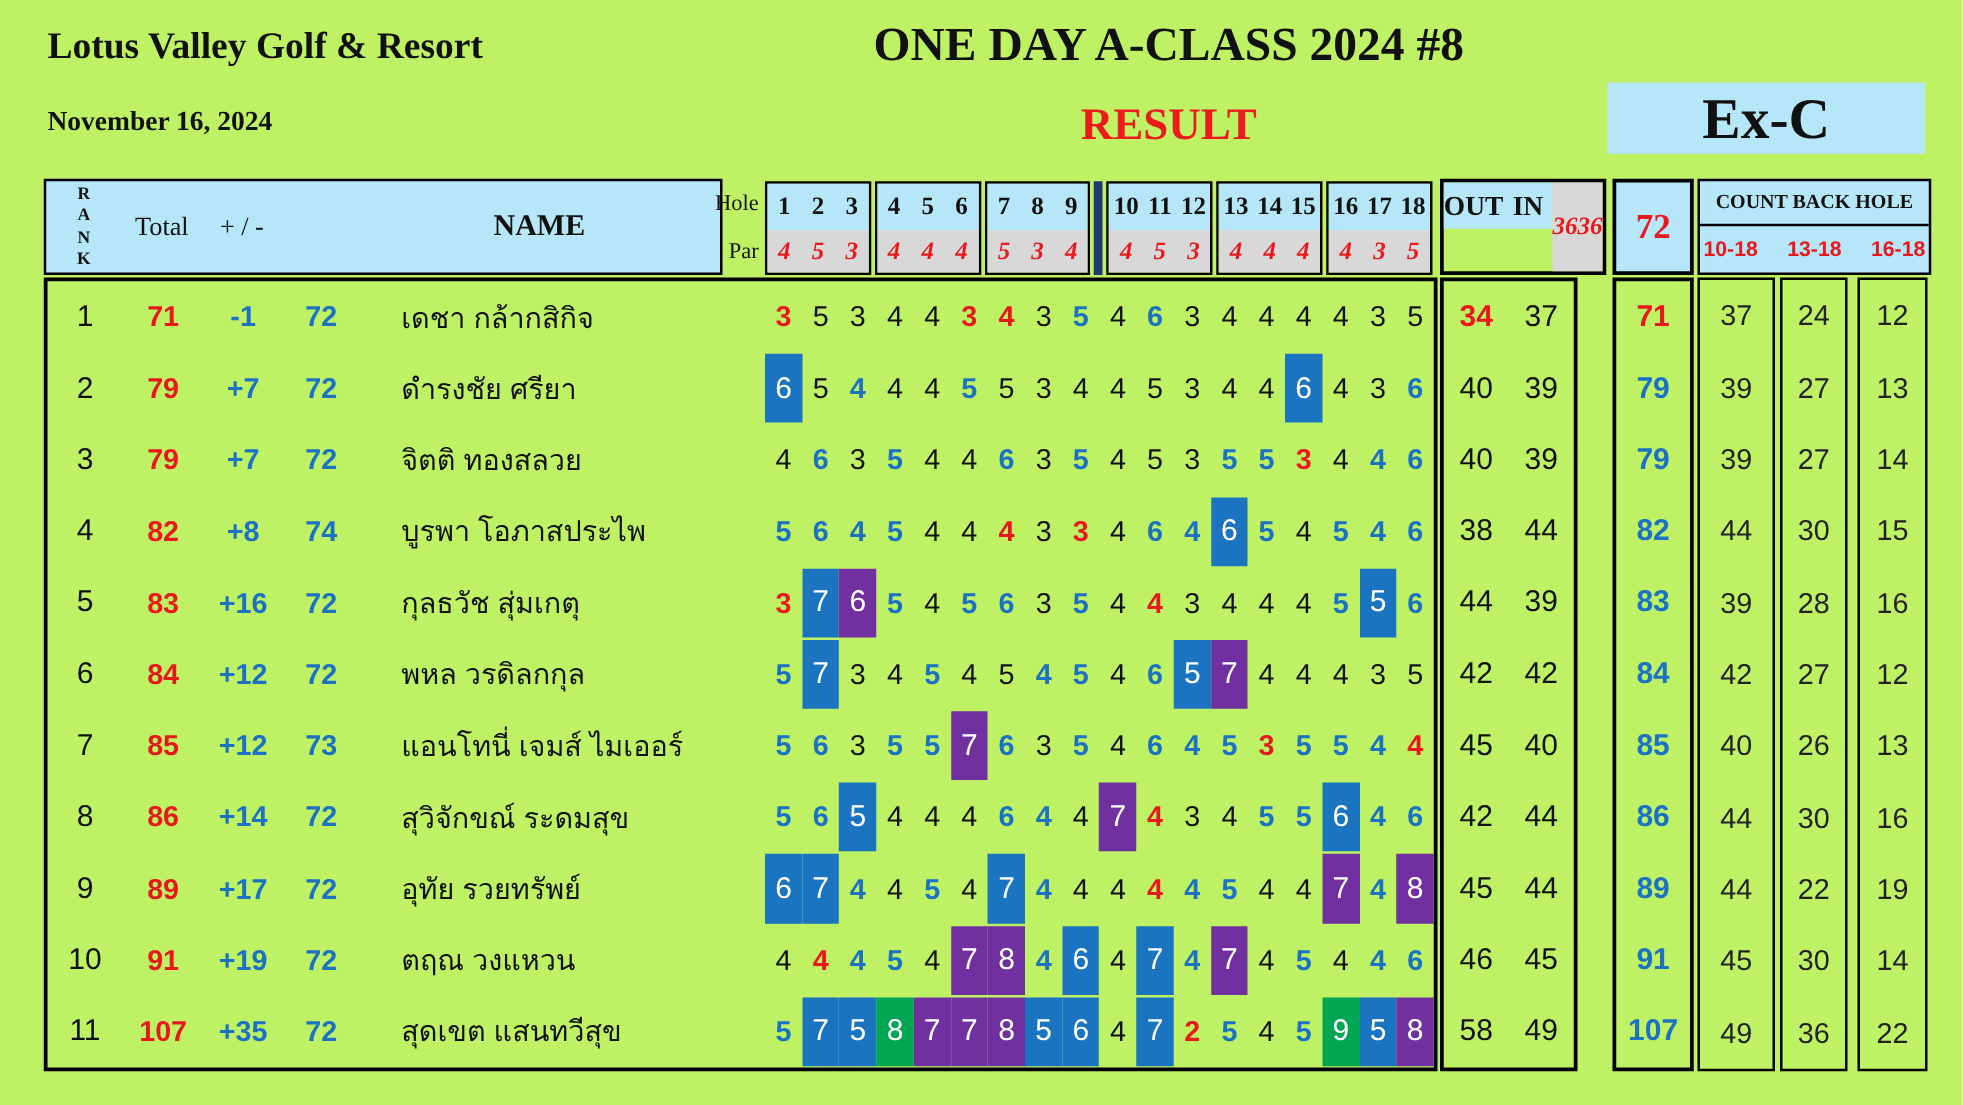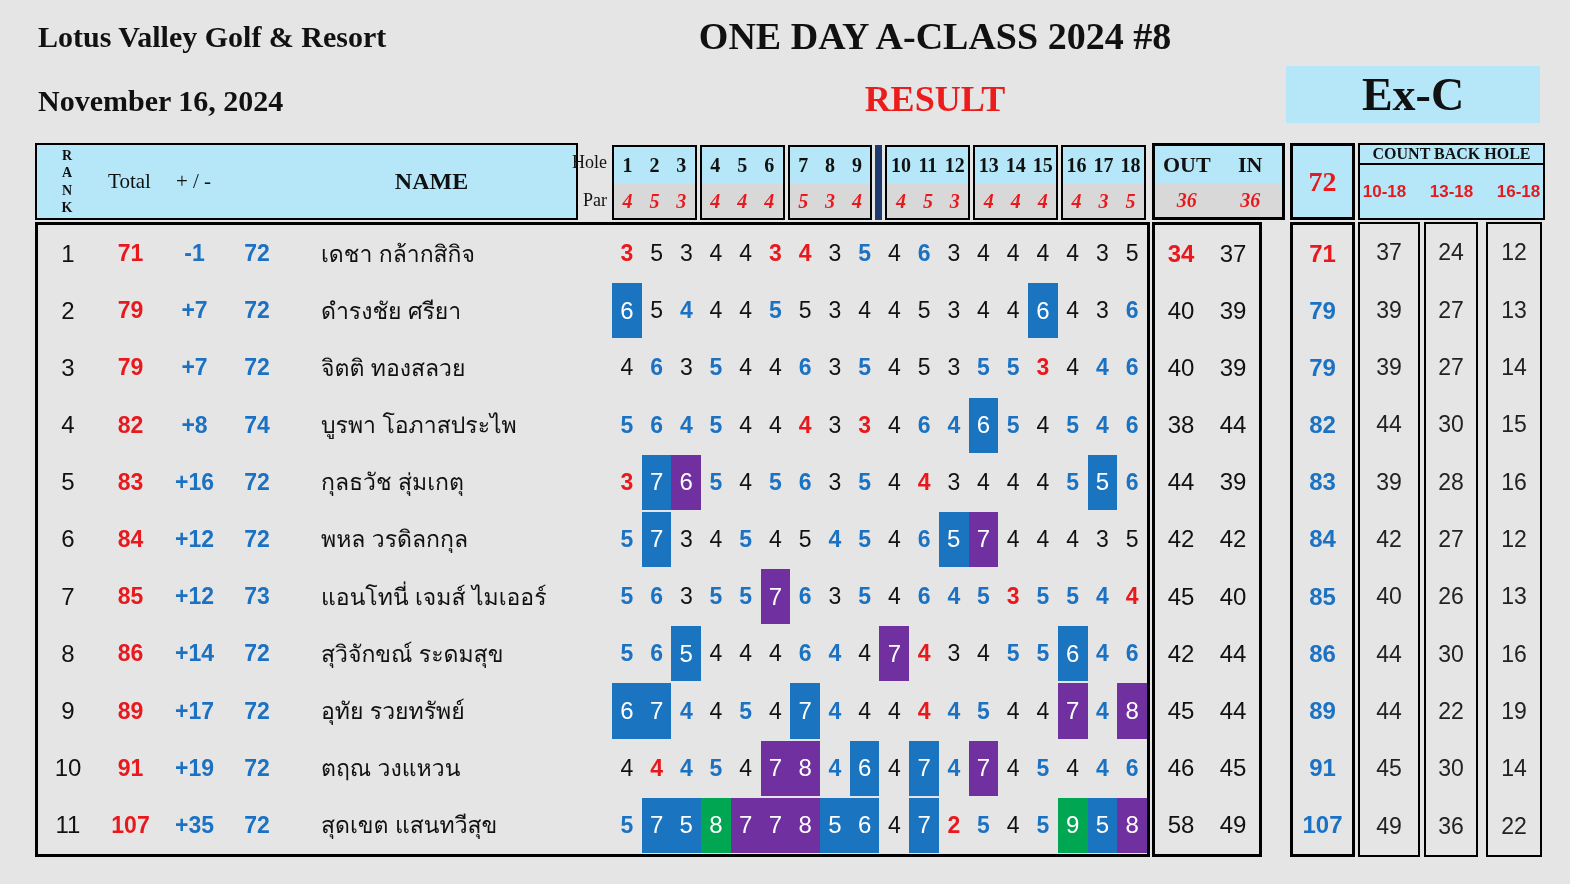--- a/index.html
+++ b/index.html
@@ -1,25 +1,25 @@
 <!DOCTYPE html>
 <html><head>
 <meta charset="utf-8">
 <style>
   html,body{margin:0;padding:0;background:#fff;}
   *{box-sizing:border-box;}
-  .page{position:relative;width:1570px;height:884px;background:#e5e5e5;overflow:hidden;
+  .page{position:relative;width:1570px;height:884px;background:#bef264;overflow:hidden;
         font-family:"Liberation Sans",sans-serif;color:#111;}
   .abs{position:absolute;}
   .serif{font-family:"Liberation Serif",serif;}
   .center{display:flex;align-items:center;justify-content:center;}
 
   
   .course{left:38px;top:20px;font-size:30px;font-weight:bold;}
-  .date{left:38px;top:84px;font-size:30px;font-weight:bold;}
+  .date{left:38px;top:84px;font-size:22px;font-weight:bold;}
   .titlewrap{left:600px;top:14px;width:670px;text-align:center;font-size:38px;font-weight:bold;}
   .resultwrap{left:600px;top:78px;width:670px;text-align:center;font-size:36px;font-weight:bold;color:#ed1c1c;}
   .excbox{left:1286px;top:66px;width:254px;height:57px;background:#b5e7f8;font-size:46px;font-weight:bold;}
 
   
   .lhead{left:35px;top:143px;width:543px;height:77px;background:#b5e7f8;border:2px solid #000;
          display:grid;grid-template-columns:60px 65px 63px 62px 1fr;align-items:center;}
   .rankcol{display:flex;flex-direction:column;align-items:center;justify-content:center;
            font-size:14px;font-weight:bold;line-height:1.25;}
   .h-total,.h-pm{font-size:21px;text-align:center;}
@@ -31,32 +31,32 @@
   .hgroups{left:612px;top:145px;width:534px;height:75px;display:flex;gap:3px;}
   .hgroup{flex:1;border:2px solid #000;display:flex;flex-direction:column;}
   .hrow{height:37px;background:#b5e7f8;display:grid;grid-template-columns:repeat(3,1fr);}
   .prow{flex:1;background:#d8d8d8;display:grid;grid-template-columns:repeat(3,1fr);}
   .hrow span{display:flex;align-items:center;justify-content:center;font-family:"Liberation Serif",serif;
              font-size:20px;font-weight:bold;}
   .prow span{display:flex;align-items:center;justify-content:center;font-family:"Liberation Serif",serif;
              font-size:20px;font-weight:bold;font-style:italic;color:#e8191d;}
   .navy{width:7px;background:#1e3a6e;flex:none;}
 
-  .outinhead{left:1152px;top:143px;width:133px;height:77px;border:3px solid #000;display:flex;flex-direction:column;}
+  .outinhead{left:1152px;top:143px;width:133px;height:77px;border:3px solid #000;display:flex;flex-direction:row;}
   .outinhead .t{height:37px;background:#b5e7f8;display:grid;grid-template-columns:1fr 1fr;}
   .outinhead .b{flex:1;background:#d8d8d8;display:grid;grid-template-columns:1fr 1fr;}
   .outinhead .t span{display:flex;align-items:center;justify-content:center;font-family:"Liberation Serif",serif;
                      font-size:22px;font-weight:bold;}
   .outinhead .b span{display:flex;align-items:center;justify-content:center;font-family:"Liberation Serif",serif;
                      font-size:20px;font-weight:bold;font-style:italic;color:#e8191d;}
   .par72{left:1290px;top:143px;width:65px;height:77px;border:3px solid #000;background:#b5e7f8;
          font-family:"Liberation Serif",serif;font-size:28px;font-weight:bold;color:#e8191d;}
   .cbhead{left:1358px;top:143px;width:187px;height:77px;border:2px solid #000;background:#b5e7f8;
           display:flex;flex-direction:column;}
-  .cbhead .t{height:20px;border-bottom:2px solid #000;display:flex;align-items:center;justify-content:center;
+  .cbhead .t{height:36px;border-bottom:2px solid #000;display:flex;align-items:center;justify-content:center;
              font-family:"Liberation Serif",serif;font-size:16px;font-weight:bold;}
   .cbhead .b{flex:1;display:grid;grid-template-columns:1fr 1fr 1fr;gap:18px;}
   .cbhead .b span{display:flex;align-items:center;justify-content:center;font-size:17px;font-weight:bold;color:#e8191d;}
 
   
   .bodybox{left:35px;top:222px;width:1115px;height:635px;border:3px solid #000;}
   .rows{display:grid;grid-template-rows:repeat(11,1fr);height:100%;}
   .prowline{display:grid;grid-template-columns:60px 65px 63px 62px 324px repeat(18,1fr);align-items:stretch;}
   .cell{display:flex;align-items:center;justify-content:center;font-size:24px;}
   .c-rank{font-size:24px;}

